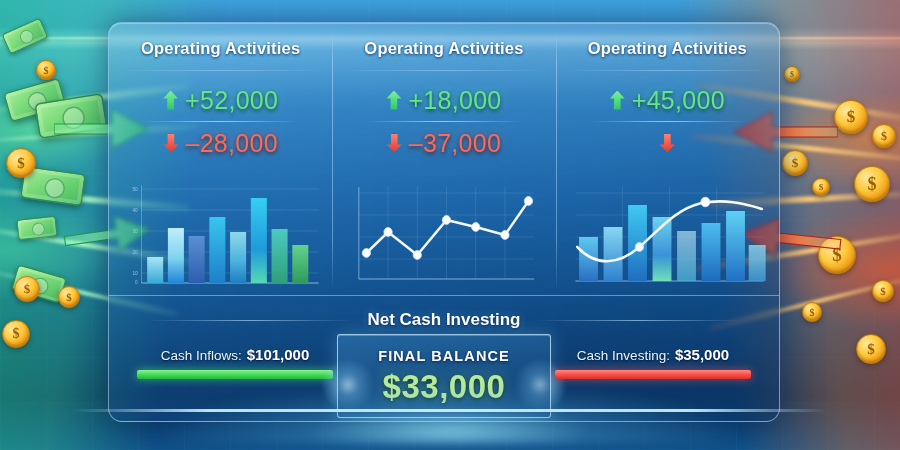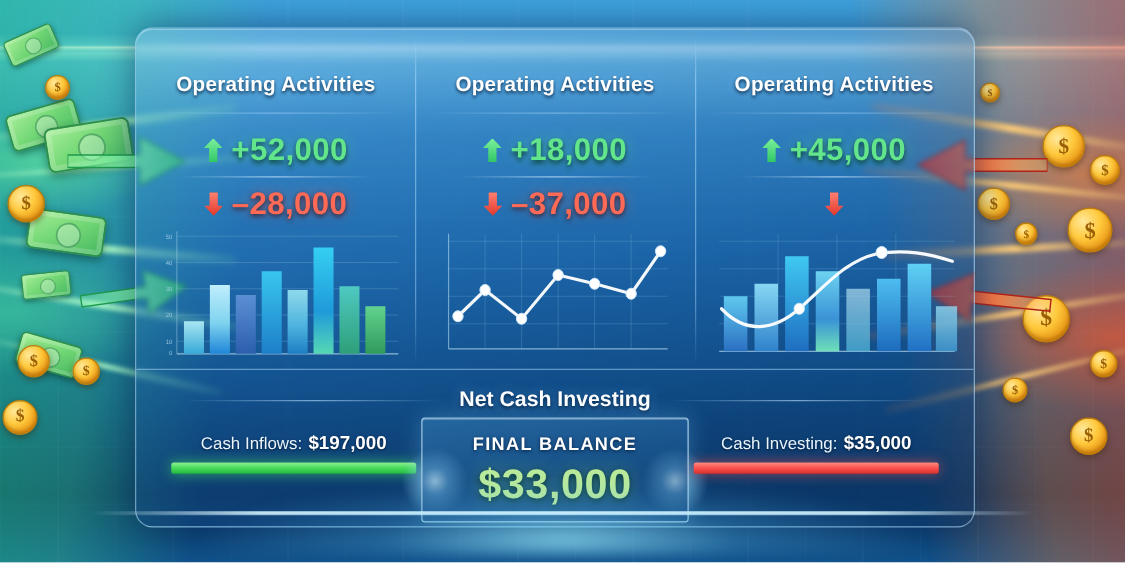--- a/index.html
+++ b/index.html
@@ -130,31 +130,31 @@
   
   .cols { position:absolute; left:0; top:0; right:0; height: 272px; display:flex; }
   .col { position:relative; flex:1; }
   .col + .col::before {
     content:""; position:absolute; left:0; top: 8px; bottom: 4px; width:1px;
     background: linear-gradient(180deg, rgba(175,220,255,0), rgba(175,220,255,.55) 12%, rgba(175,220,255,.45) 80%, rgba(175,220,255,0));
   }
 
   .col-title {
     text-align:center; color:#ffffff; font-size: 16.5px; font-weight: bold;
-    letter-spacing:.2px; padding-top: 36px;
+    letter-spacing:.2px; padding-top: 16px;
     text-shadow: 0 1px 3px rgba(0,25,55,.85), 0 0 10px rgba(120,200,255,.45);
   }
   .title-rule {
     margin: 12px 8px 0; height:1px;
     background: linear-gradient(90deg, rgba(170,215,255,0), rgba(170,215,255,.50), rgba(170,215,255,0));
   }
 
   .figs { padding: 12px 0 0; }
   .fig-row { display:flex; align-items:center; justify-content:center; gap: 7px; height: 34px; }
-  .fig-val { font-size: 25px; font-weight: bold; letter-spacing: .3px; }
+  .fig-val { font-size: 25px; font-weight: normal; letter-spacing: .3px; }
   .fig-up   { color:#62e58b; text-shadow: 0 2px 4px rgba(0,45,20,.75), 0 0 12px rgba(90,240,140,.45); }
   .fig-down { color:#ff6a56; text-shadow: 0 2px 4px rgba(60,0,0,.70), 0 0 12px rgba(255,95,70,.40); }
   .tri {
     width:0; height:0; position:relative; flex:none;
   }
   .tri-up {
     width: 15px; height: 19px;
     background: linear-gradient(180deg, #7bf09c, #2fc765);
     clip-path: polygon(50% 0%, 100% 42%, 72% 42%, 72% 100%, 28% 100%, 28% 42%, 0% 42%);
     filter: drop-shadow(0 2px 3px rgba(0,40,15,.6));
@@ -526,21 +526,21 @@
       <div class="net-head">
         <span class="hr"></span>
         <span class="net-title">Net Cash Investing</span>
         <span class="hr"></span>
       </div>
 
       <div class="net-body">
 
         <div class="flow in">
           <div class="flow-lbl">
-            <span>Cash Inflows:</span><b>$197,000</b>
+            <span>Cash Inflows:</span><b>$101,000</b>
           </div>
           <div class="flow-bar in"></div>
         </div>
 
         <div class="flare" style="left:212px;"></div>
         <div class="flare" style="right:212px;"></div>
 
         <div class="balance">
           <div class="balance-lbl">FINAL BALANCE</div>
           <div class="balance-val">$33,000</div>

